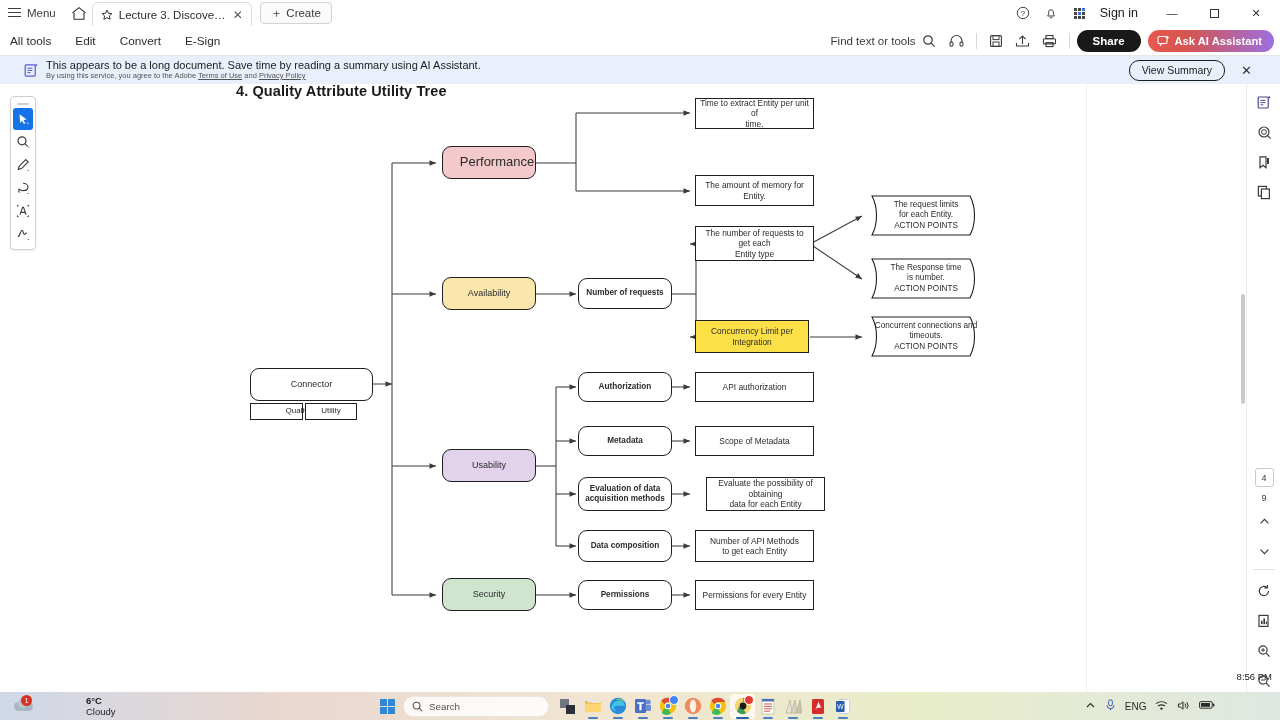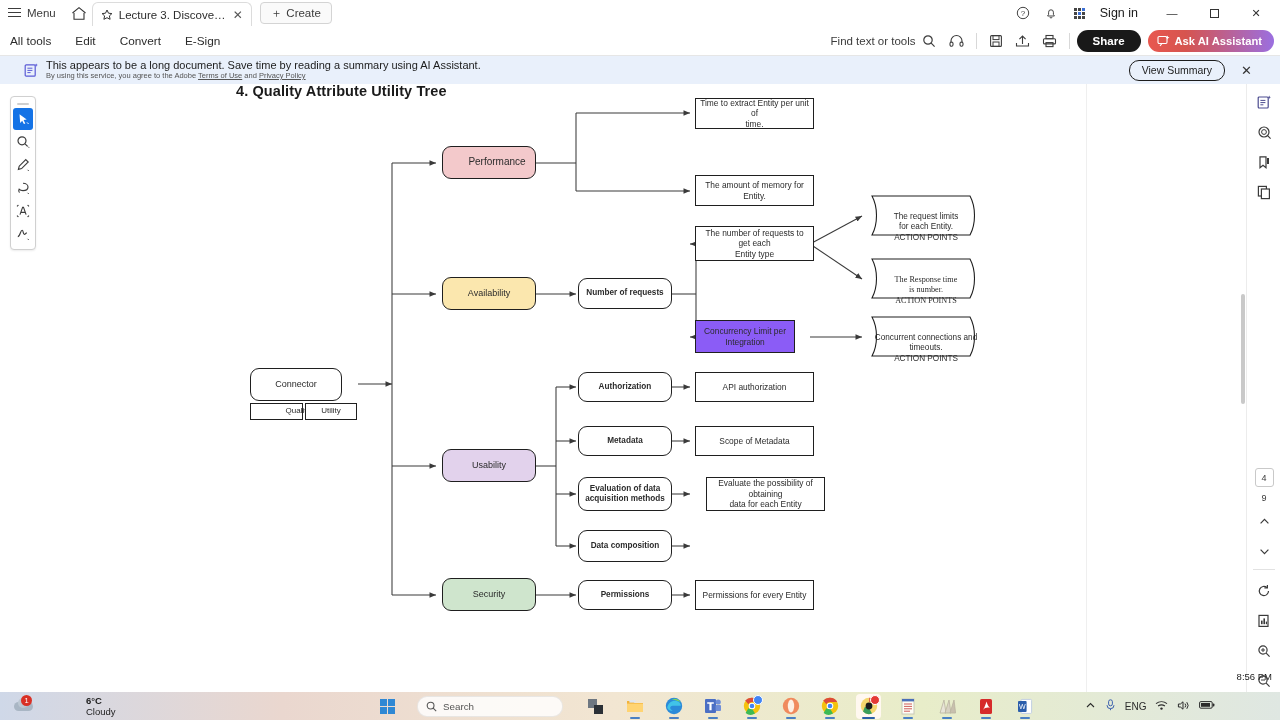--- a/index.html
+++ b/index.html
@@ -77,21 +77,21 @@
   .diagram{position:absolute;left:0;top:0;width:936px;height:608px;}
   svg.dg{position:absolute;left:0;top:0;width:936px;height:608px;}
 
   .node{position:absolute;box-sizing:border-box;display:flex;align-items:center;justify-content:center;
     text-align:center;font-size:8.4px;color:#2b2b2b;line-height:10.5px;padding:2px 4px;}
   .n-round{border:1.1px solid #1f1f1f;border-radius:9px;}
   .n-rect{border:1.1px solid #1f1f1f;border-radius:0;}
   .n-mid{font-weight:bold;font-size:8.2px;}
   .n-root{font-size:9px;}
   .flagwrap{position:absolute;}
-  .flagwrap .ftxt{position:absolute;left:0;top:12px;width:100%;height:100%;display:flex;align-items:center;
+  .flagwrap .ftxt{position:absolute;left:0;top:0;width:100%;height:100%;display:flex;align-items:center;
     justify-content:center;text-align:center;font-size:8.2px;line-height:10.5px;color:#2b2b2b;}
 
   
   .rightrail{position:absolute;left:1246px;top:84px;width:34px;height:608px;background:#fff;
     border-left:1px solid #ececec;display:flex;flex-direction:column;align-items:center;}
   .rr-ic{width:26px;height:23px;display:flex;align-items:center;justify-content:center;color:#4b4b8f;margin-top:7px;}
   .rr-ic.dark{color:#3a3a3a;}
   .rr-spacer{flex:1}
   .pagebox{width:17px;height:17px;border:1px solid #c9c9c9;border-radius:3px;display:flex;
     align-items:center;justify-content:center;font-size:9px;color:#3a3a3a;margin-top:4px;}
@@ -104,21 +104,21 @@
     background:linear-gradient(90deg,#cfd8e8 0%,#ead7cf 22%,#f2e6d2 48%,#e8edc9 72%,#dfe7e2 100%);
     display:flex;align-items:center;}
   .weather{display:flex;align-items:center;gap:6px;padding-left:14px;}
   .w-ic{position:relative;width:22px;height:18px;}
   .cloud{position:absolute;left:0;top:5px;width:19px;height:9px;background:#a9b6c4;border-radius:6px;}
   .cloud:after{content:"";position:absolute;left:4px;top:-4px;width:10px;height:10px;background:#bcc7d2;border-radius:50%;}
   .wbadge{position:absolute;left:7px;top:-2px;width:11px;height:11px;border-radius:50%;background:#d93025;
     color:#fff;font-size:7.5px;display:flex;align-items:center;justify-content:center;z-index:3;}
   .wtxt{display:flex;flex-direction:column;line-height:11px;font-size:9.5px;color:#1c1c1c;margin-left:44px;}
   .wtxt .t1{font-weight:bold;}
-  .tb-center{position:absolute;left:380px;top:0;height:28px;display:flex;align-items:center;gap:14px;}
+  .tb-center{position:absolute;left:380px;top:0;height:28px;display:flex;align-items:center;gap:0;}
   .win-logo{width:15px;height:15px;display:grid;grid-template-columns:7px 7px;grid-template-rows:7px 7px;gap:1px;}
   .win-logo i{background:#2f88d4;display:block;}
   .searchbox{width:128px;height:19px;border-radius:10px;background:rgba(255,255,255,.82);
     border:1px solid rgba(0,0,0,.08);display:flex;align-items:center;gap:6px;padding:0 8px;
     font-size:9.8px;color:#555;margin-left:8px;margin-right:6px;}
   .tbapp{width:25px;height:25px;position:relative;display:flex;align-items:center;justify-content:center;}
   .tbapp .dot{position:absolute;bottom:0px;width:10px;height:2px;border-radius:1px;background:#4a80c4;}
   .tbapp .rbadge{position:absolute;right:1px;top:1px;width:8px;height:8px;border-radius:50%;background:#e53935;
     border:1px solid #fff;}
   .tray{margin-left:auto;display:flex;align-items:center;gap:9px;padding-right:8px;color:#2b2b2b;font-size:10px;}
@@ -358,31 +358,31 @@
             <path d="M522,303 L540,303" marker-end="url(#ah)"></path>
             <path d="M522,357 L540,357" marker-end="url(#ah)"></path>
             <path d="M522,410 L540,410" marker-end="url(#ah)"></path>
             <path d="M522,462 L540,462" marker-end="url(#ah)"></path>
 
             <path d="M386,511 L426,511" marker-end="url(#ah)"></path>
             <path d="M522,511 L540,511" marker-end="url(#ah)"></path>
           </g>
         </svg>
 
-        <div class="node n-round n-root" style="left:100px;top:284px;width:92px;height:33px;background:#fff;">
+        <div class="node n-round n-root" style="left:100px;top:284px;width:123px;height:33px;background:#fff;">
           <span>Connector</span>
         </div>
         <div class="node n-rect" style="left:100px;top:319px;width:52px;height:17px;background:#fff;font-size:8px;padding-left:47px;">
           <span>Quality</span>
         </div>
         <div class="node n-rect" style="left:155px;top:319px;width:52px;height:17px;background:#fff;font-size:8px;">
           <span>Utility</span>
         </div>
 
-        <div class="node n-round" style="left:292px;top:62px;width:94px;height:33px;background:#f3c9cb;font-size:10px;padding-left:20px;">
+        <div class="node n-round" style="left:292px;top:62px;width:94px;height:33px;background:#f3c9cb;font-size:13px;padding-left:20px;">
           <span>Performance</span>
         </div>
         <div class="node n-round" style="left:292px;top:193px;width:94px;height:33px;background:#fbe7ae;font-size:9px;">
           <span>Availability</span>
         </div>
         <div class="node n-round" style="left:292px;top:365px;width:94px;height:33px;background:#e2d2ec;font-size:9px;">
           <span>Usability</span>
         </div>
         <div class="node n-round" style="left:292px;top:494px;width:94px;height:33px;background:#cfe5cd;font-size:9px;">
           <span>Security</span>
@@ -396,35 +396,35 @@
           <span>The amount of memory for Entity.</span>
         </div>
 
         <div class="node n-round n-mid" style="left:428px;top:194px;width:94px;height:31px;background:#fff;">
           <span>Number of requests</span>
         </div>
         <div class="node n-rect" style="left:545px;top:142px;width:119px;height:35px;background:#fff;flex-direction:column;">
           <span>The number of requests to get each</span>
           <span>Entity type</span>
         </div>
-        <div class="node n-rect" style="left:545px;top:236px;width:100px;height:33px;background:#8b5cf6;">
+        <div class="node n-rect" style="left:545px;top:236px;width:114px;height:33px;background:#fde047;">
           <span>Concurrency Limit per Integration</span>
         </div>
 
         <div class="flagwrap" style="left:720px;top:111px;width:112px;height:41px;">
           <svg width="112" height="41" viewBox="0 0 112 41">
             <path d="M2,1 L100,1 C106,12 106,29 100,40 L2,40 C8,29 8,12 2,1 Z" fill="#fff" stroke="#1f1f1f" stroke-width="1.1"></path>
           </svg>
           <div class="ftxt" style="flex-direction:column;">
             <span>The request limits</span>
             <span>for each Entity.</span>
             <span>ACTION POINTS</span>
           </div>
         </div>
-        <div class="flagwrap" style="left:720px;top:174px;width:112px;height:41px;font-family:Liberation Serif, serif;">
+        <div class="flagwrap" style="left:720px;top:174px;width:112px;height:41px;">
           <svg width="112" height="41" viewBox="0 0 112 41">
             <path d="M2,1 L100,1 C106,12 106,29 100,40 L2,40 C8,29 8,12 2,1 Z" fill="#fff" stroke="#1f1f1f" stroke-width="1.1"></path>
           </svg>
           <div class="ftxt" style="flex-direction:column;">
             <span>The Response time</span>
             <span>is number.</span>
             <span>ACTION POINTS</span>
           </div>
         </div>
         <div class="flagwrap" style="left:720px;top:232px;width:112px;height:41px;">
@@ -456,20 +456,24 @@
           <span>Evaluation of data</span>
           <span>acquisition methods</span>
         </div>
         <div class="node n-rect" style="left:545px;top:393px;width:119px;height:34px;background:#fff;flex-direction:column;margin-left:11px;">
           <span>Evaluate the possibility of obtaining</span>
           <span>data for each Entity</span>
         </div>
 
         <div class="node n-round n-mid" style="left:428px;top:446px;width:94px;height:32px;background:#fff;">
           <span>Data composition</span>
+        </div>
+        <div class="node n-rect" style="left:545px;top:446px;width:119px;height:32px;background:#fff;flex-direction:column;">
+          <span>Number of API Methods</span>
+          <span>to get each Entity</span>
         </div>
 
         <div class="node n-round n-mid" style="left:428px;top:496px;width:94px;height:30px;background:#fff;">
           <span>Permissions</span>
         </div>
         <div class="node n-rect" style="left:545px;top:496px;width:119px;height:30px;background:#fff;">
           <span>Permissions for every Entity</span>
         </div>
       </div>
     </div>

